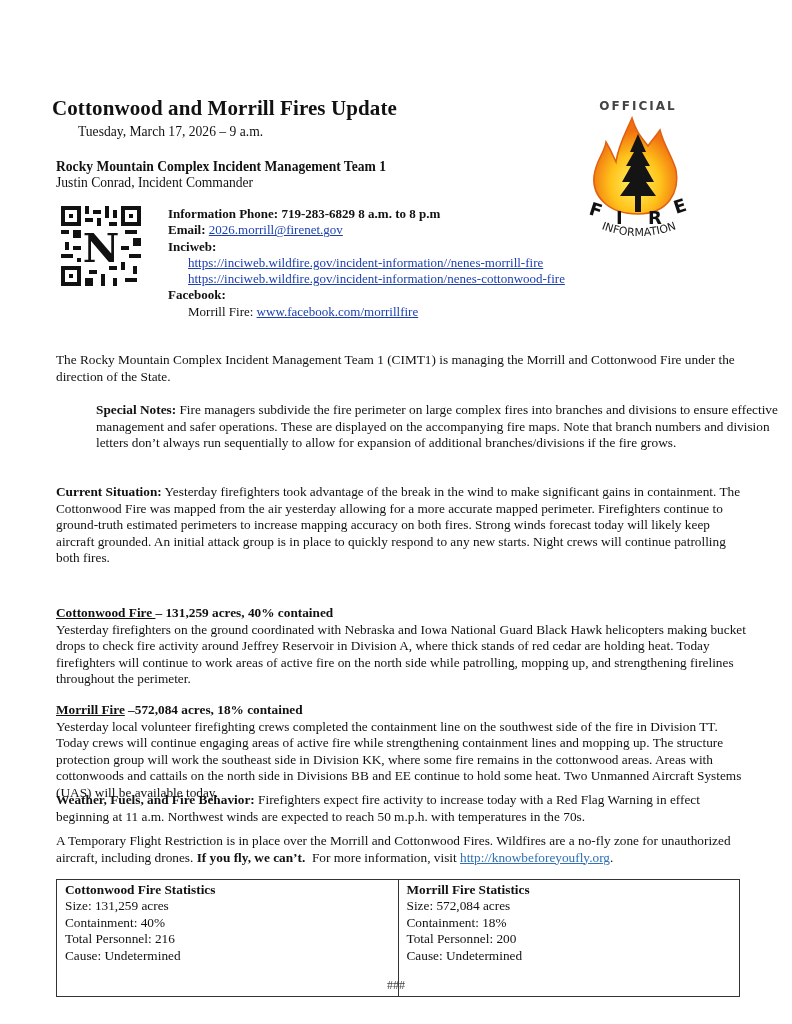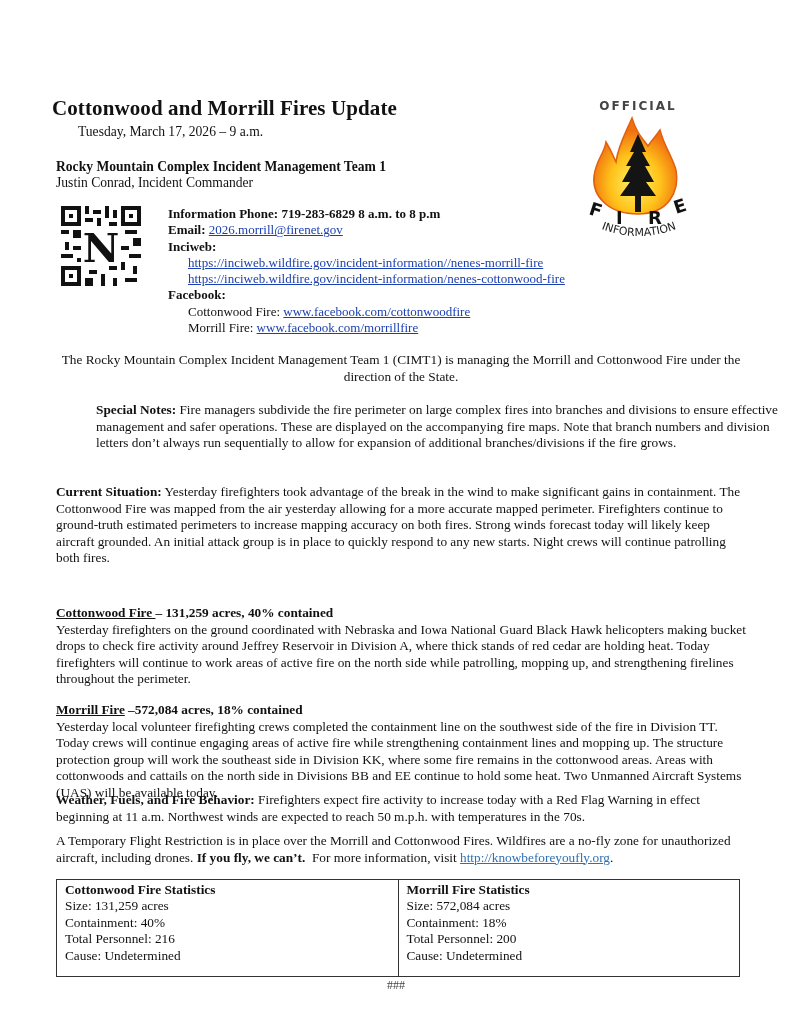--- a/index.html
+++ b/index.html
@@ -27,30 +27,30 @@
     a.link { color: #1a3fb0; text-decoration: underline; }
     a.link2 { color: #2e6fb5; text-decoration: underline; }
 
     .body {
       left: 56px; width: 690px; font-size: 13.3px; line-height: 16.6px;
     }
     .body p { margin: 0; }
     .b { font-weight: bold; }
     .u { text-decoration: underline; }
 
-    .p-intro { top: 352px; text-align: center; }
+    .p-intro { top: 352px; }
     .p-notes { top: 402px; margin-left: 40px; }
     .p-current { top: 484px; }
     .p-cotton { top: 581px; margin-top: 24px; }
     .p-morrill { top: 681px; margin-top: 21px; }
     .p-weather { top: 792px; }
     .p-tfr { top: 833px; }
 
     .stats {
-      left: 56px; top: 879px; width: 684px; height: 98px;
+      left: 56px; top: 879px; width: 684px; height: 118px;
       border: 1.2px solid #333; display: flex; box-sizing: border-box;
     }
     .stats .col {
       flex: 1; padding: 2px 8px; font-size: 13.3px; line-height: 16.4px;
     }
     .stats .col + .col { border-left: 1.2px solid #333; }
     .footer { left: 0; width: 792px; top: 978px; text-align: center; font-size: 12px; color: #444; }
   </style>
 </head>
 <body>
@@ -130,23 +130,20 @@
   <div class="line b">Information Phone: 719-283-6829 8 a.m. to 8 p.m</div>
   <div class="line">
     <span class="b">Email:</span>
     <a class="link">2026.morrill@firenet.gov</a>
   </div>
   <div class="line b">Inciweb:</div>
   <div class="line indent"><a class="link">https://inciweb.wildfire.gov/incident-information//nenes-morrill-fire</a></div>
   <div class="line indent"><a class="link">https://inciweb.wildfire.gov/incident-information/nenes-cottonwood-fire</a></div>
   <div class="line b">Facebook:</div>
   <div class="line indent" style="padding-left:20px">
-    <span>Cottonwood Fire: </span><a class="link">www.facebook.com/cottonwoodfire</a>
-  </div>
-  <div class="line indent" style="padding-left:20px">
     <span>Morrill Fire: </span><a class="link">www.facebook.com/morrillfire</a>
   </div>
 </div>
 
 <div class="abs body p-intro">
   <p>The Rocky Mountain Complex Incident Management Team 1 (CIMT1) is managing the Morrill and Cottonwood Fire under the direction of the State.</p>
 </div>
 
 <div class="abs body p-notes">
   <p><span class="b">Special Notes:</span><span> Fire managers subdivide the fire perimeter on large complex fires into branches and divisions to ensure effective management and safer operations. These are displayed on the accompanying fire maps. Note that branch numbers and division letters don’t always run sequentially to allow for expansion of additional branches/divisions if the fire grows.</span></p>

